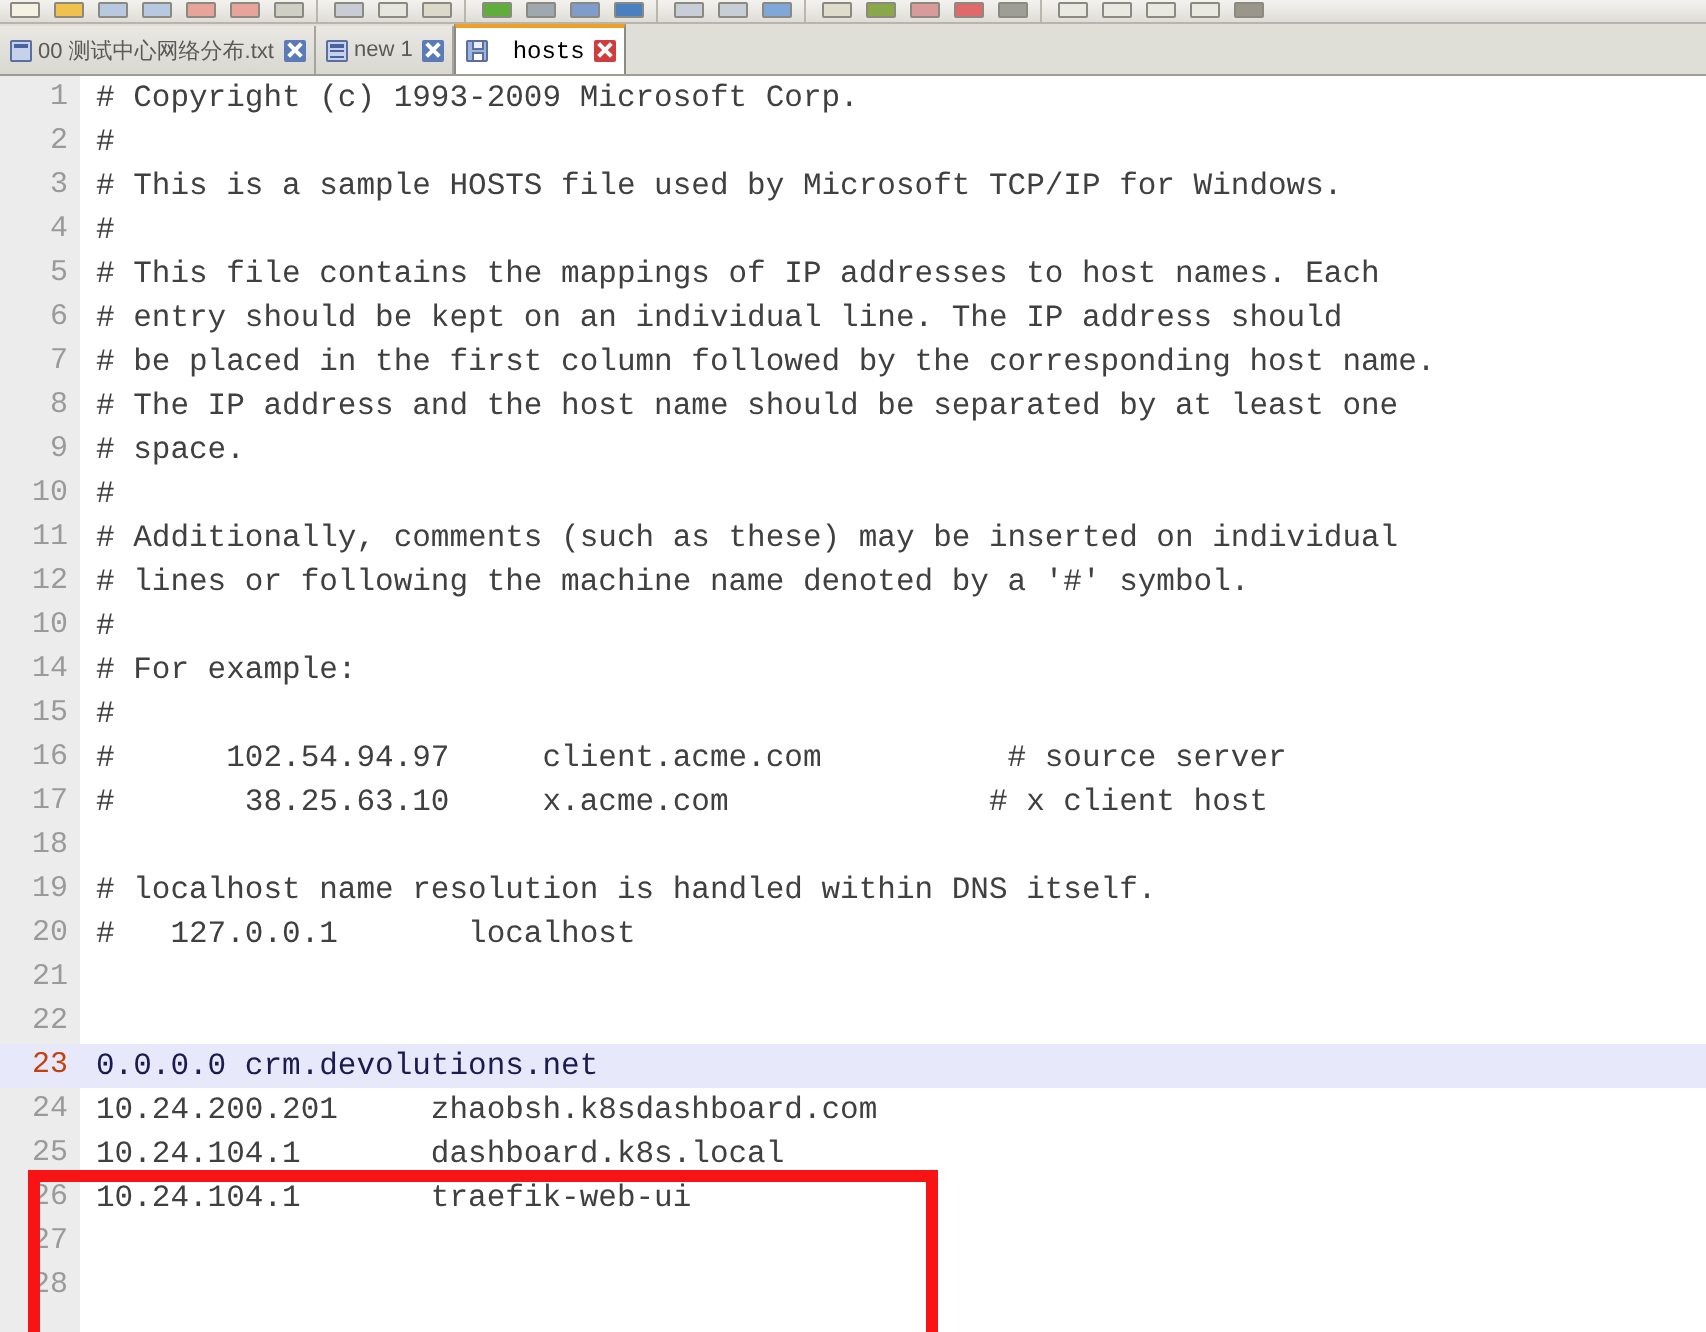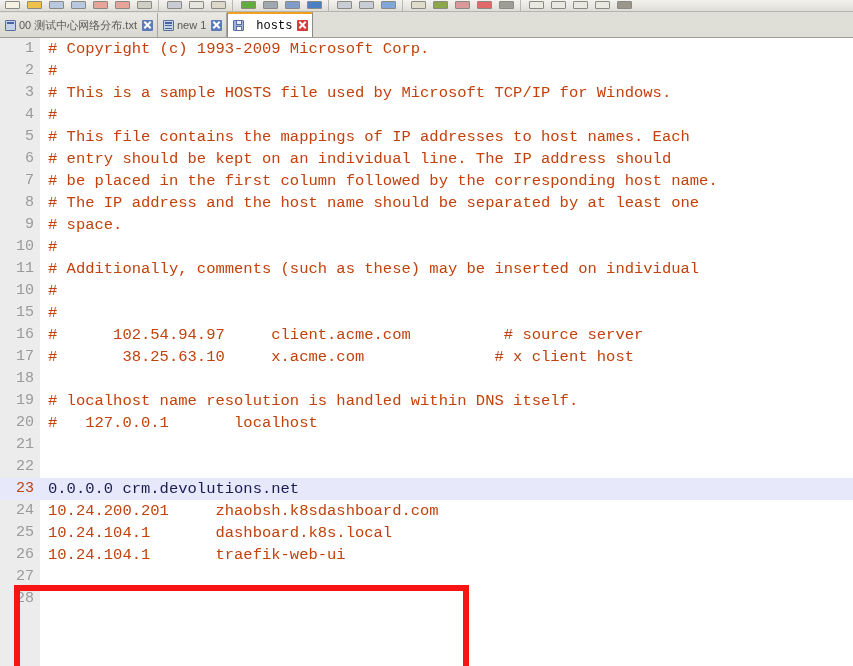--- a/index.html
+++ b/index.html
@@ -210,21 +210,21 @@
     font-family: "Liberation Mono", monospace;
     font-size: 15px;
     background: transparent;
   }
   .line.current .ln {
     color: #c2410c;
   }
   .line .txt {
     position: absolute;
     left: 48px; top: 0;
-    color: #c2410c;
+    color: #404040;
   }
   .line.current .txt {
     color: #1b1b4f;
   }
 
   
   .annot-rect {
     position: absolute;
     left: 14px;
     top: 547px;
@@ -355,21 +355,23 @@
         <div class="line"><span class="ln">2</span><span class="txt">#</span></div>
         <div class="line"><span class="ln">3</span><span class="txt"># This is a sample HOSTS file used by Microsoft TCP/IP for Windows.</span></div>
         <div class="line"><span class="ln">4</span><span class="txt">#</span></div>
         <div class="line"><span class="ln">5</span><span class="txt"># This file contains the mappings of IP addresses to host names. Each</span></div>
         <div class="line"><span class="ln">6</span><span class="txt"># entry should be kept on an individual line. The IP address should</span></div>
         <div class="line"><span class="ln">7</span><span class="txt"># be placed in the first column followed by the corresponding host name.</span></div>
         <div class="line"><span class="ln">8</span><span class="txt"># The IP address and the host name should be separated by at least one</span></div>
         <div class="line"><span class="ln">9</span><span class="txt"># space.</span></div>
         <div class="line"><span class="ln">10</span><span class="txt">#</span></div>
         <div class="line"><span class="ln">11</span><span class="txt"># Additionally, comments (such as these) may be inserted on individual</span></div>
+        <div class="line"><span class="ln">12</span><span class="txt"># lines or following the machine name denoted by a '#' symbol.</span></div>
         <div class="line"><span class="ln">10</span><span class="txt">#</span></div>
+        <div class="line"><span class="ln">14</span><span class="txt"># For example:</span></div>
         <div class="line"><span class="ln">15</span><span class="txt">#</span></div>
         <div class="line"><span class="ln">16</span><span class="txt">#      102.54.94.97     client.acme.com          # source server</span></div>
         <div class="line"><span class="ln">17</span><span class="txt">#       38.25.63.10     x.acme.com              # x client host</span></div>
         <div class="line"><span class="ln">18</span><span class="txt"></span></div>
         <div class="line"><span class="ln">19</span><span class="txt"># localhost name resolution is handled within DNS itself.</span></div>
         <div class="line"><span class="ln">20</span><span class="txt">#   127.0.0.1       localhost</span></div>
         <div class="line"><span class="ln">21</span></div>
         <div class="line"><span class="ln">22</span><span class="txt"></span></div>
         <div class="line current"><span class="ln">23</span><span class="txt">0.0.0.0 crm.devolutions.net</span></div>
         <div class="line"><span class="ln">24</span><span class="txt">10.24.200.201     zhaobsh.k8sdashboard.com</span></div>

